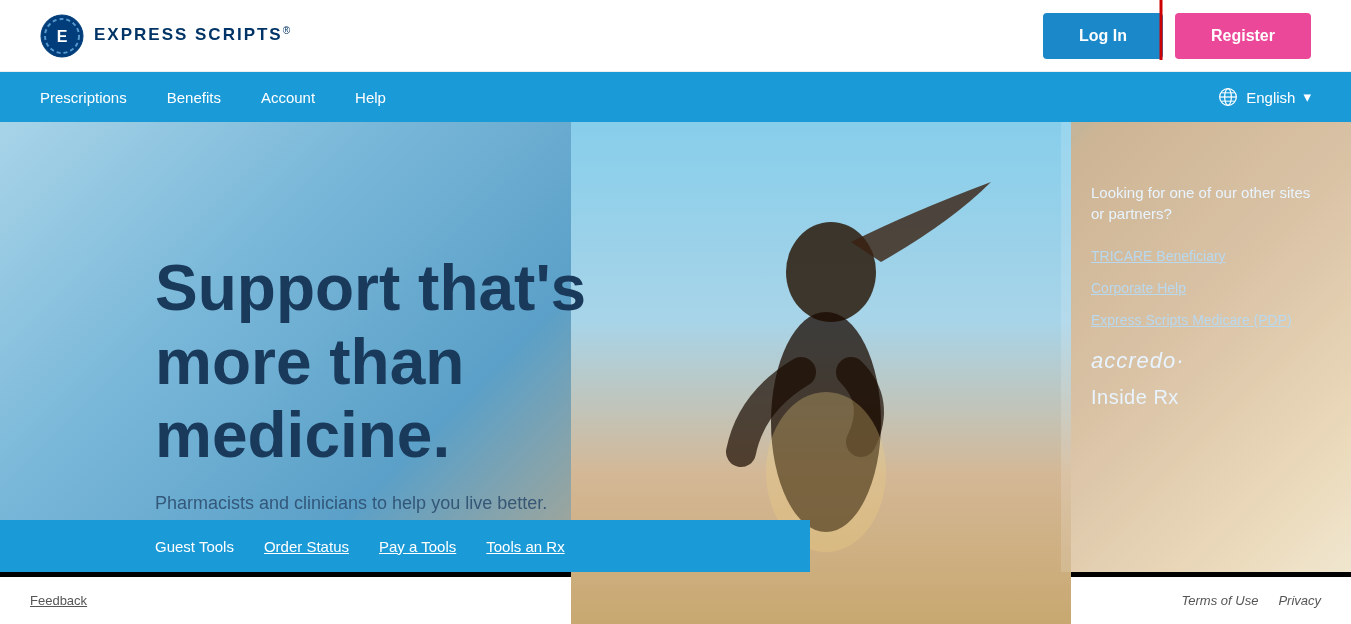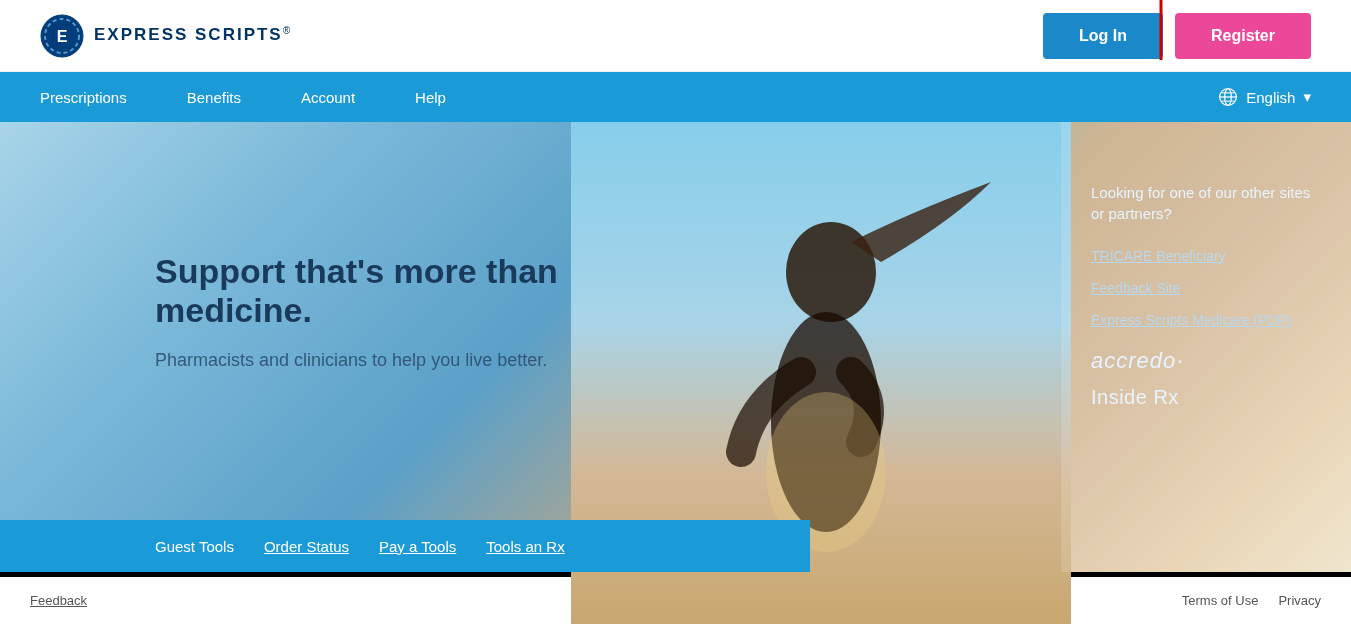--- a/index.html
+++ b/index.html
@@ -54,21 +54,21 @@
     .navbar {
       background: #1a9ad7;
       height: 50px;
       display: flex;
       align-items: center;
       padding: 0 40px;
       justify-content: space-between;
     }
     .nav-links {
       display: flex;
-      gap: 60px;
+      gap: 40px;
       align-items: center;
     }
     .nav-link {
       color: white;
       text-decoration: none;
       font-size: 15px;
       font-weight: 500;
       cursor: pointer;
     }
     .nav-right {
@@ -107,21 +107,21 @@
       height: 100%;
       z-index: 1;
     }
     .hero-content {
       position: absolute;
       left: 155px;
       top: 130px;
       z-index: 2;
     }
     .hero-title {
-      font-size: 34px;
+      font-size: 64px;
       font-weight: 700;
       color: #1a3a5c;
       line-height: 1.15;
       max-width: 450px;
     }
     .hero-subtitle {
       font-size: 18px;
       color: #2a4a6c;
       margin-top: 20px;
       max-width: 500px;
@@ -211,20 +211,21 @@
     }
     .footer-feedback {
       color: #555;
       font-size: 13px;
       text-decoration: underline;
       cursor: pointer;
     }
     .footer-links {
       display: flex;
       gap: 20px;
+      font-style: italic;
     }
     .footer-link {
       color: #555;
       font-size: 13px;
       cursor: pointer;
     }
 
     
     .arrow-container {
       position: absolute;
@@ -312,21 +313,21 @@
   </svg>
 
   <div class="hero-content">
     <h1 class="hero-title">Support that's more than medicine.</h1>
     <p class="hero-subtitle">Pharmacists and clinicians to help you live better.</p>
   </div>
 
   <div class="side-panel">
     <p class="side-panel-title">Looking for one of our other sites or partners?</p>
     <a class="side-panel-link">TRICARE Beneficiary</a>
-    <a class="side-panel-link">Feedback Site</a>
+    <a class="side-panel-link">Corporate Help</a>
     <a class="side-panel-link">Express Scripts Medicare (PDP)</a>
     <div class="accredo-logo">accredo·</div>
     <div class="insiderx-logo">Inside Rx</div>
   </div>
 
   <div class="guest-bar">
     <span class="guest-label">Guest Tools</span>
     <a class="guest-link">Order Status</a>
     <a class="guest-link">Pay a Tools</a>
     <a class="guest-link">Tools an Rx</a>

